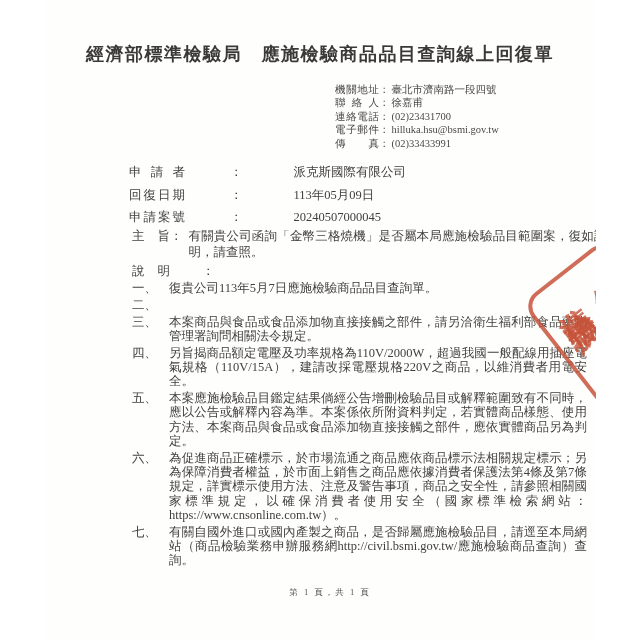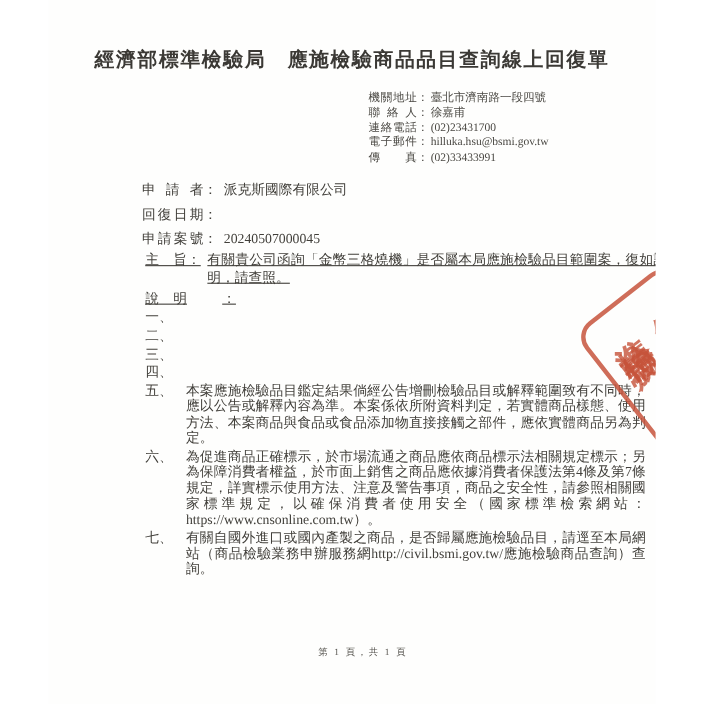--- a/index.html
+++ b/index.html
@@ -34,30 +34,29 @@
     text-align:justify; text-align-last:justify;
   }
   .contact .jlabel { width:44px; }
   .colon { padding-right:2px; }
   
   .meta {
     position:absolute; left:85px; top:161px;
     font-size:12.5px; line-height:22.5px;
     color:#413f3a;
   }
-  .meta .row { display:flex; }
+  .meta .row { display:flex;gap:45px; }
   .meta .jlabel { width:56px; }
   .meta .colon { padding-right:6px; }
   
   .field {
     position:absolute; left:88px;
     font-size:12.5px; line-height:15.5px;
     display:flex; width:480px;
     color:#413f3a;
-    text-decoration:underline;
   }
   .field .jlabel { width:38px; flex:none; }
   .field .colon { flex:none; padding-right:6px; }
   .field .ftext { width:418px; text-align:justify; }
   .subject { top:229px; }
   .descr { top:264px;gap:32px; }
   
   .items {
     position:absolute; left:88px; top:281px; width:472px;
     font-size:12.5px; line-height:14.3px;
@@ -134,20 +133,21 @@
 
   <div class="meta">
     <div class="row">
       <span class="jlabel">申請者</span>
         <span class="colon">：</span>
       <span>派克斯國際有限公司</span>
     </div>
     <div class="row">
       <span class="jlabel">回復日期</span>
         <span class="colon">：</span>
+      <span>113年05月09日</span>
     </div>
     <div class="row">
       <span class="jlabel">申請案號</span>
         <span class="colon">：</span>
       <span>20240507000045</span>
     </div>
   </div>
 
   <div class="field subject">
     <span class="jlabel">主旨</span>
@@ -157,29 +157,32 @@
 
   <div class="field descr">
     <span class="jlabel">說明</span>
       <span class="colon">：</span>
     <span class="ftext"></span>
   </div>
 
   <div class="items">
     <div class="item">
       <span class="num">一、</span>
+      <span class="txt">復貴公司113年5月7日應施檢驗商品品目查詢單。</span>
     </div>
     <div class="item">
       <span class="num">二、</span>
     </div>
     <div class="item">
       <span class="num">三、</span>
+      <span class="txt">本案商品與食品或食品添加物直接接觸之部件，請另洽衛生福利部食品藥物管理署詢問相關法令規定。</span>
     </div>
     <div class="item">
       <span class="num">四、</span>
+      <span class="txt">另旨揭商品額定電壓及功率規格為110V/2000W，超過我國一般配線用插座電氣規格（110V/15A），建請改採電壓規格220V之商品，以維消費者用電安全。</span>
     </div>
     <div class="item">
       <span class="num">五、</span>
       <span class="txt">本案應施檢驗品目鑑定結果倘經公告增刪檢驗品目或解釋範圍致有不同時，應以公告或解釋內容為準。本案係依所附資料判定，若實體商品樣態、使用方法、本案商品與食品或食品添加物直接接觸之部件，應依實體商品另為判定。</span>
     </div>
     <div class="item">
       <span class="num">六、</span>
       <span class="txt">為促進商品正確標示，於市場流通之商品應依商品標示法相關規定標示；另為保障消費者權益，於市面上銷售之商品應依據消費者保護法第4條及第7條規定，詳實標示使用方法、注意及警告事項，商品之安全性，請參照相關國家標準規定，以確保消費者使用安全（國家標準檢索網站：https://www.cnsonline.com.tw）。</span>
     </div>
     <div class="item">

